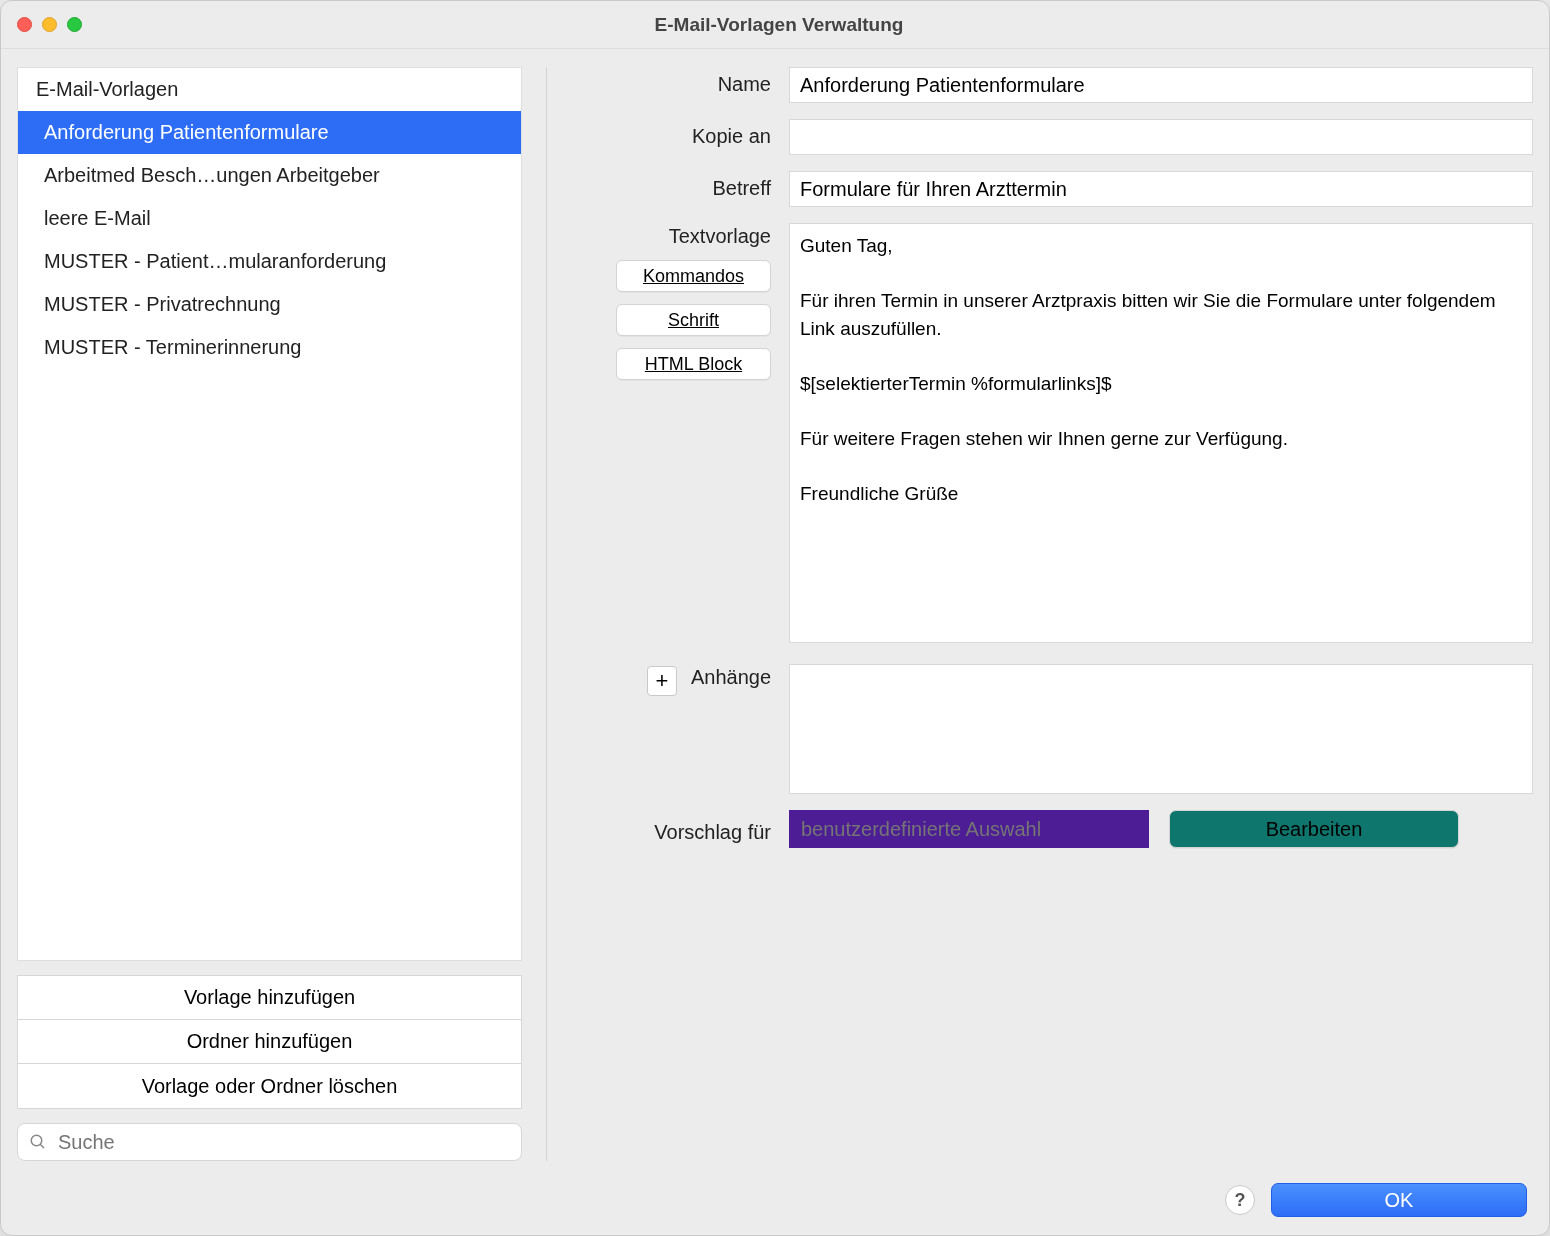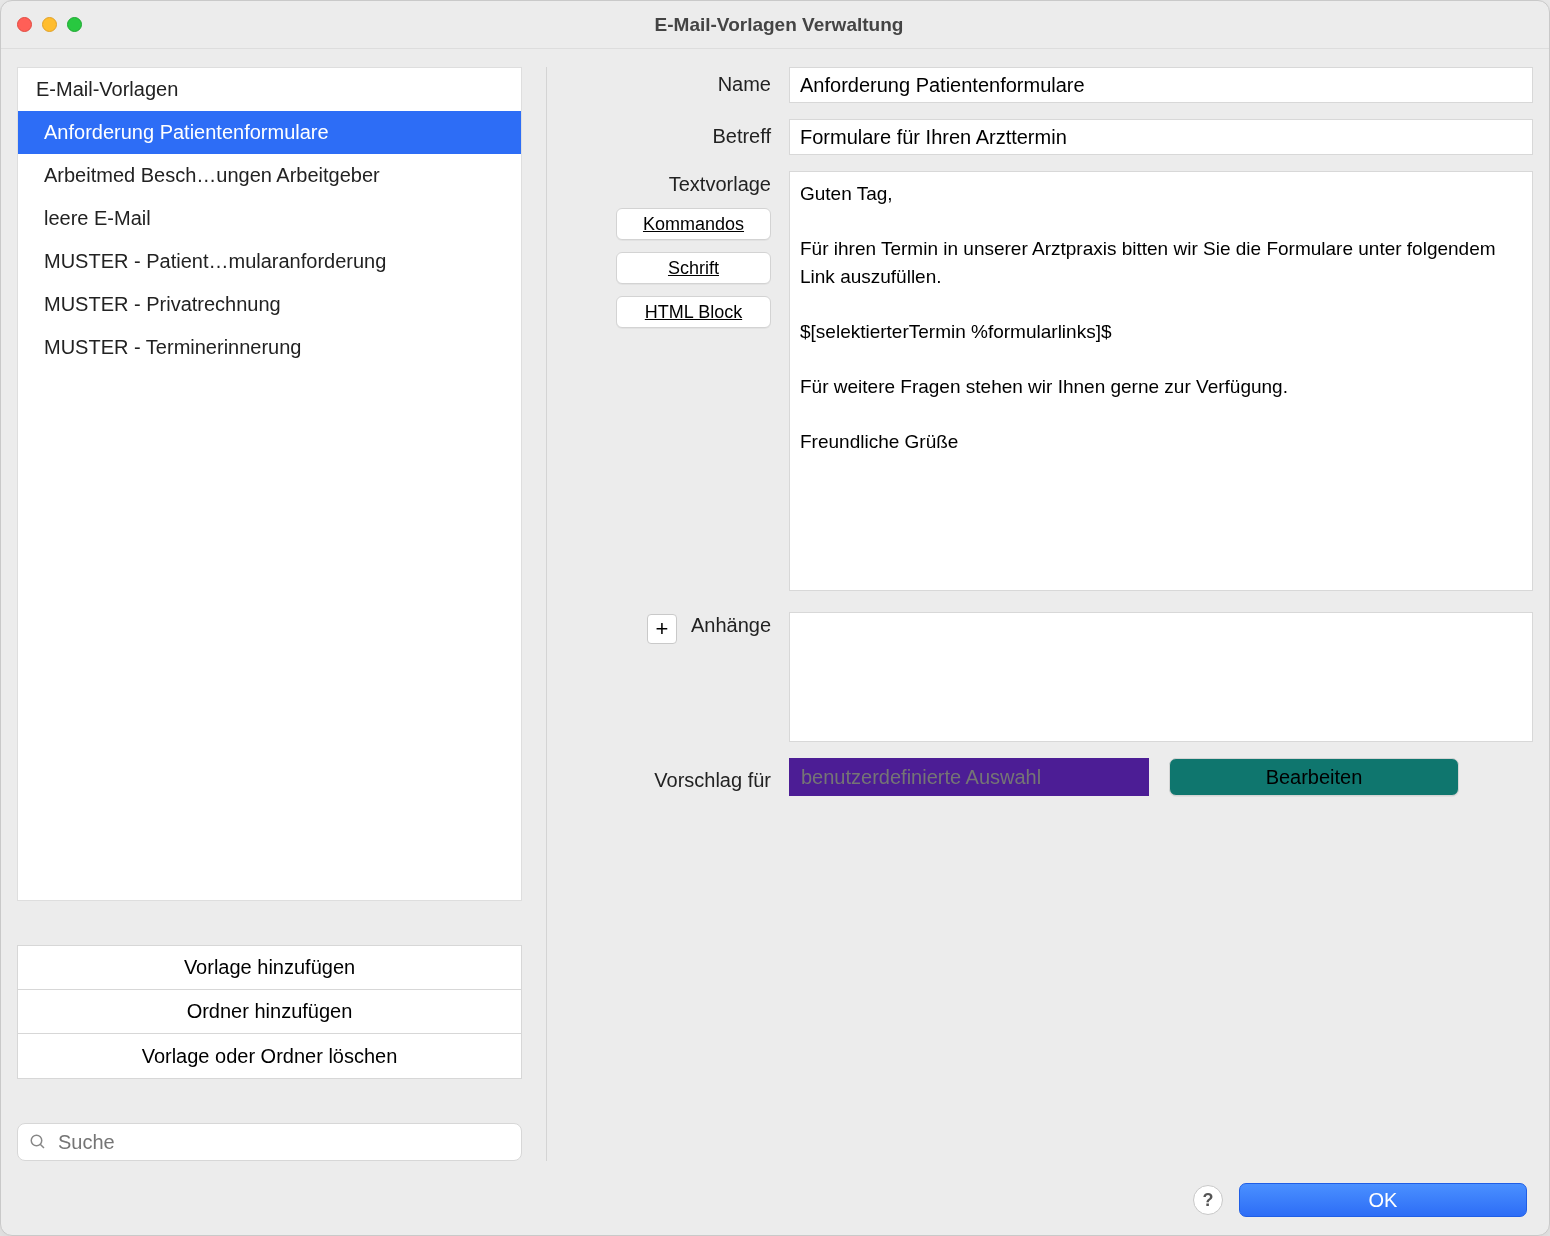--- a/index.html
+++ b/index.html
@@ -54,21 +54,20 @@
     display:flex;
     padding: 18px 16px 12px 16px;
     gap:18px;
   }
   .left-pane {
     width: 530px;
     display:flex;
     flex-direction:column;
     border-right:1px solid #d4d4d4;
     padding-right:24px;
-    gap:30px;
   }
 
   .tree-box {
     flex:1;
     background:#fff;
     border:1px solid #dedede;
     overflow:hidden;
   }
   .tree-header {
     padding: 10px 18px;
@@ -243,21 +242,21 @@
     width:30px; height:30px;
     border-radius:50%;
     border:1px solid #c8c8c8;
     background:#fff;
     font-size:18px;
     font-weight:600;
     cursor:pointer;
     color:#555;
   }
   .ok-btn {
-    width:288px;
+    width:256px;
     height:34px;
     background: linear-gradient(#4a90ff,#2d6df6);
     border:1px solid #1f5ee6;
     color:#fff;
     font-size:20px;
     border-radius:7px;
     cursor:pointer;
   }
 </style>
 </head>
@@ -305,20 +304,26 @@
 
     <div class="right-pane">
 
       <div class="form-row">
         <div class="label-col">Name</div>
         <div class="field-col">
           <input class="mac-input" type="text" value="Anforderung Patientenformulare" style="">
         </div>
       </div>
 
+      <div class="form-row">
+        <div class="label-col">Kopie an</div>
+        <div class="field-col">
+          <input class="mac-input" type="text" value="" style="">
+        </div>
+      </div>
 
       <div class="form-row">
         <div class="label-col">Betreff</div>
         <div class="field-col">
           <input class="mac-input" type="text" value="Formulare für Ihren Arzttermin" style="">
         </div>
       </div>
 
       <div class="form-row">
         <div class="label-col" style="padding-top:2px;">

